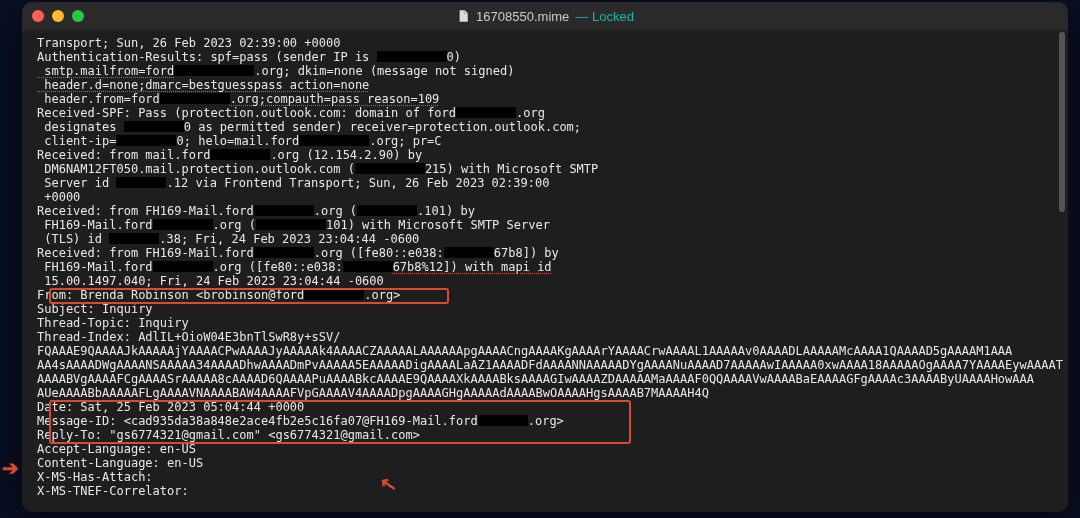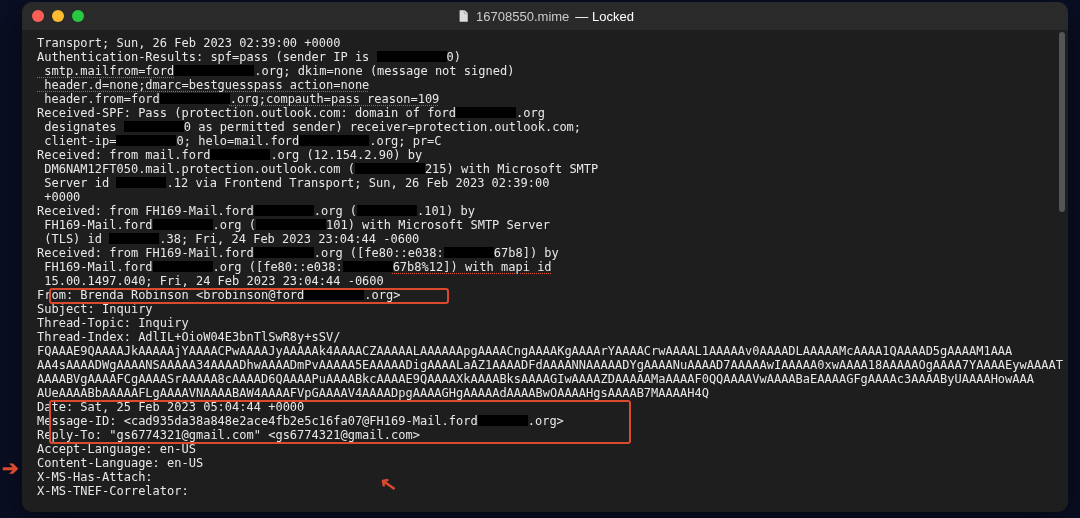--- a/index.html
+++ b/index.html
@@ -46,21 +46,21 @@
     position: absolute;
     left: 50%;
     transform: translateX(-50%);
     display: flex;
     align-items: center;
     gap: 6px;
     font-size: 13px;
     color: #ccc;
   }
   .doc-icon-svg { width: 14px; height: 14px; }
-  .title-locked { color: #ffffff; }
+  .title-locked { color: #14b8a6; }
   .content {
     position: relative;
     padding: 6px 15px;
     font-family: "Menlo", "Monaco", monospace;
     font-size: 12px;
     line-height: 14px;
     color: #e8e8e8;
     white-space: pre;
     overflow: hidden;
   }

